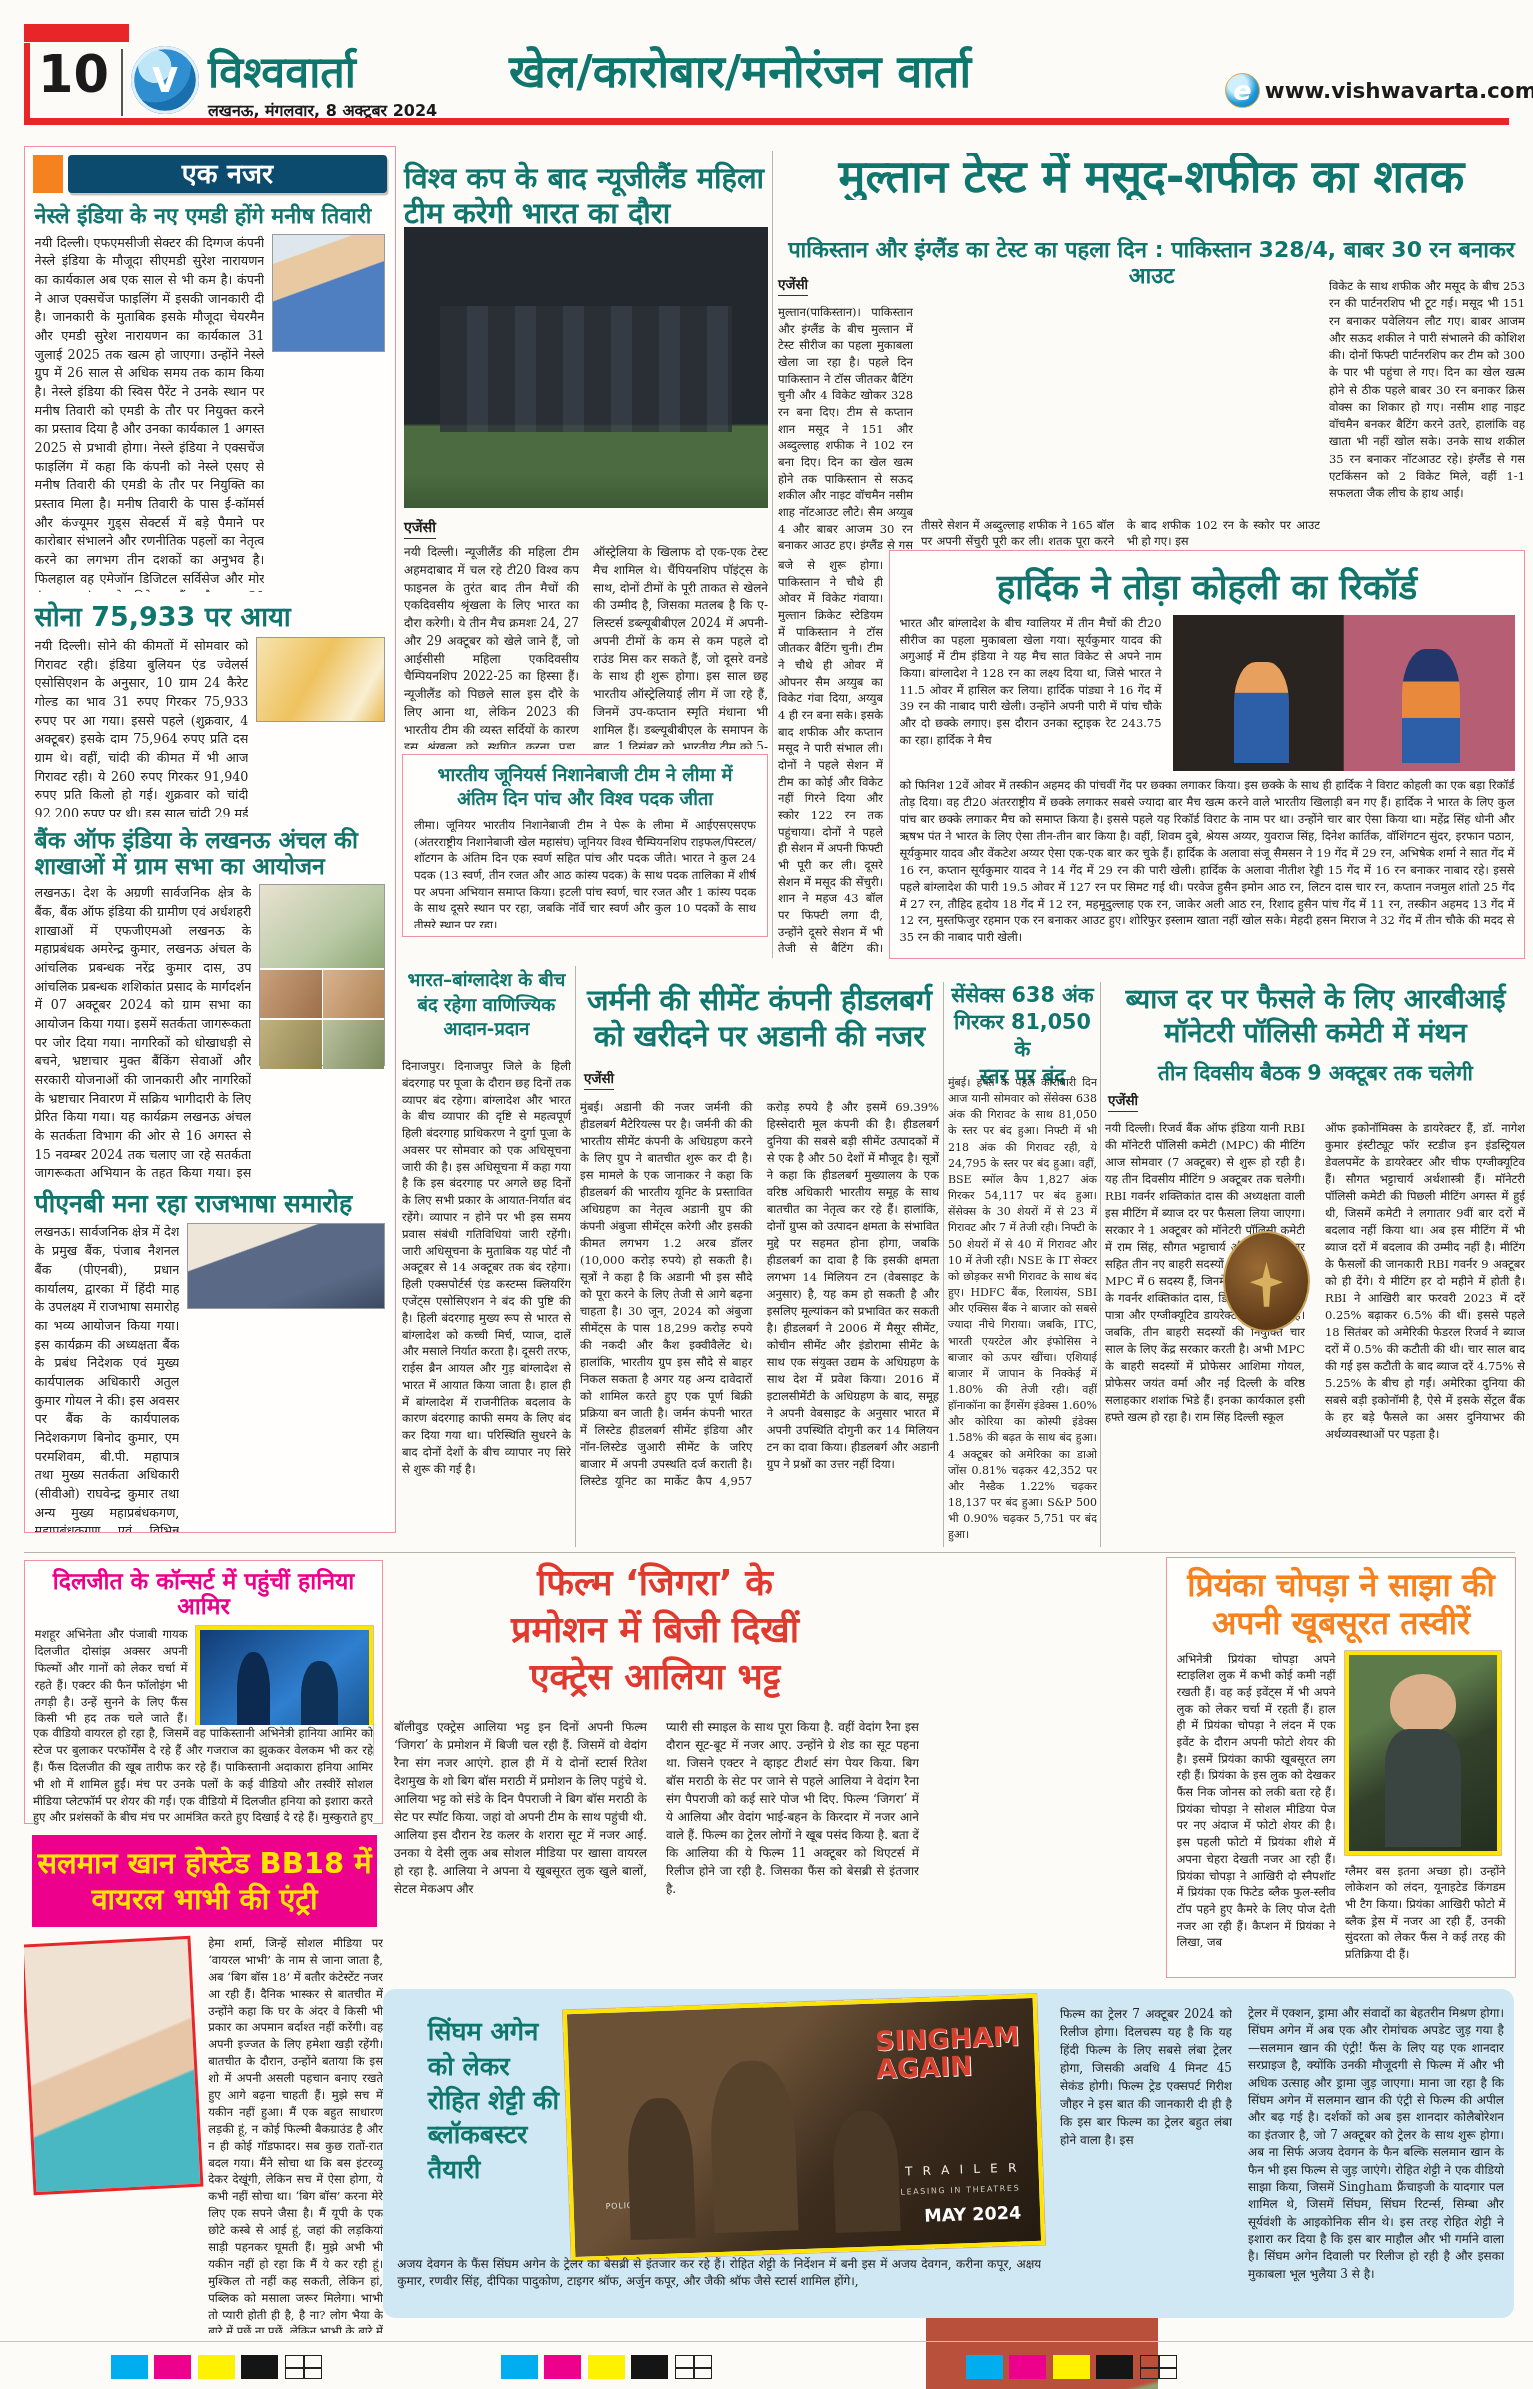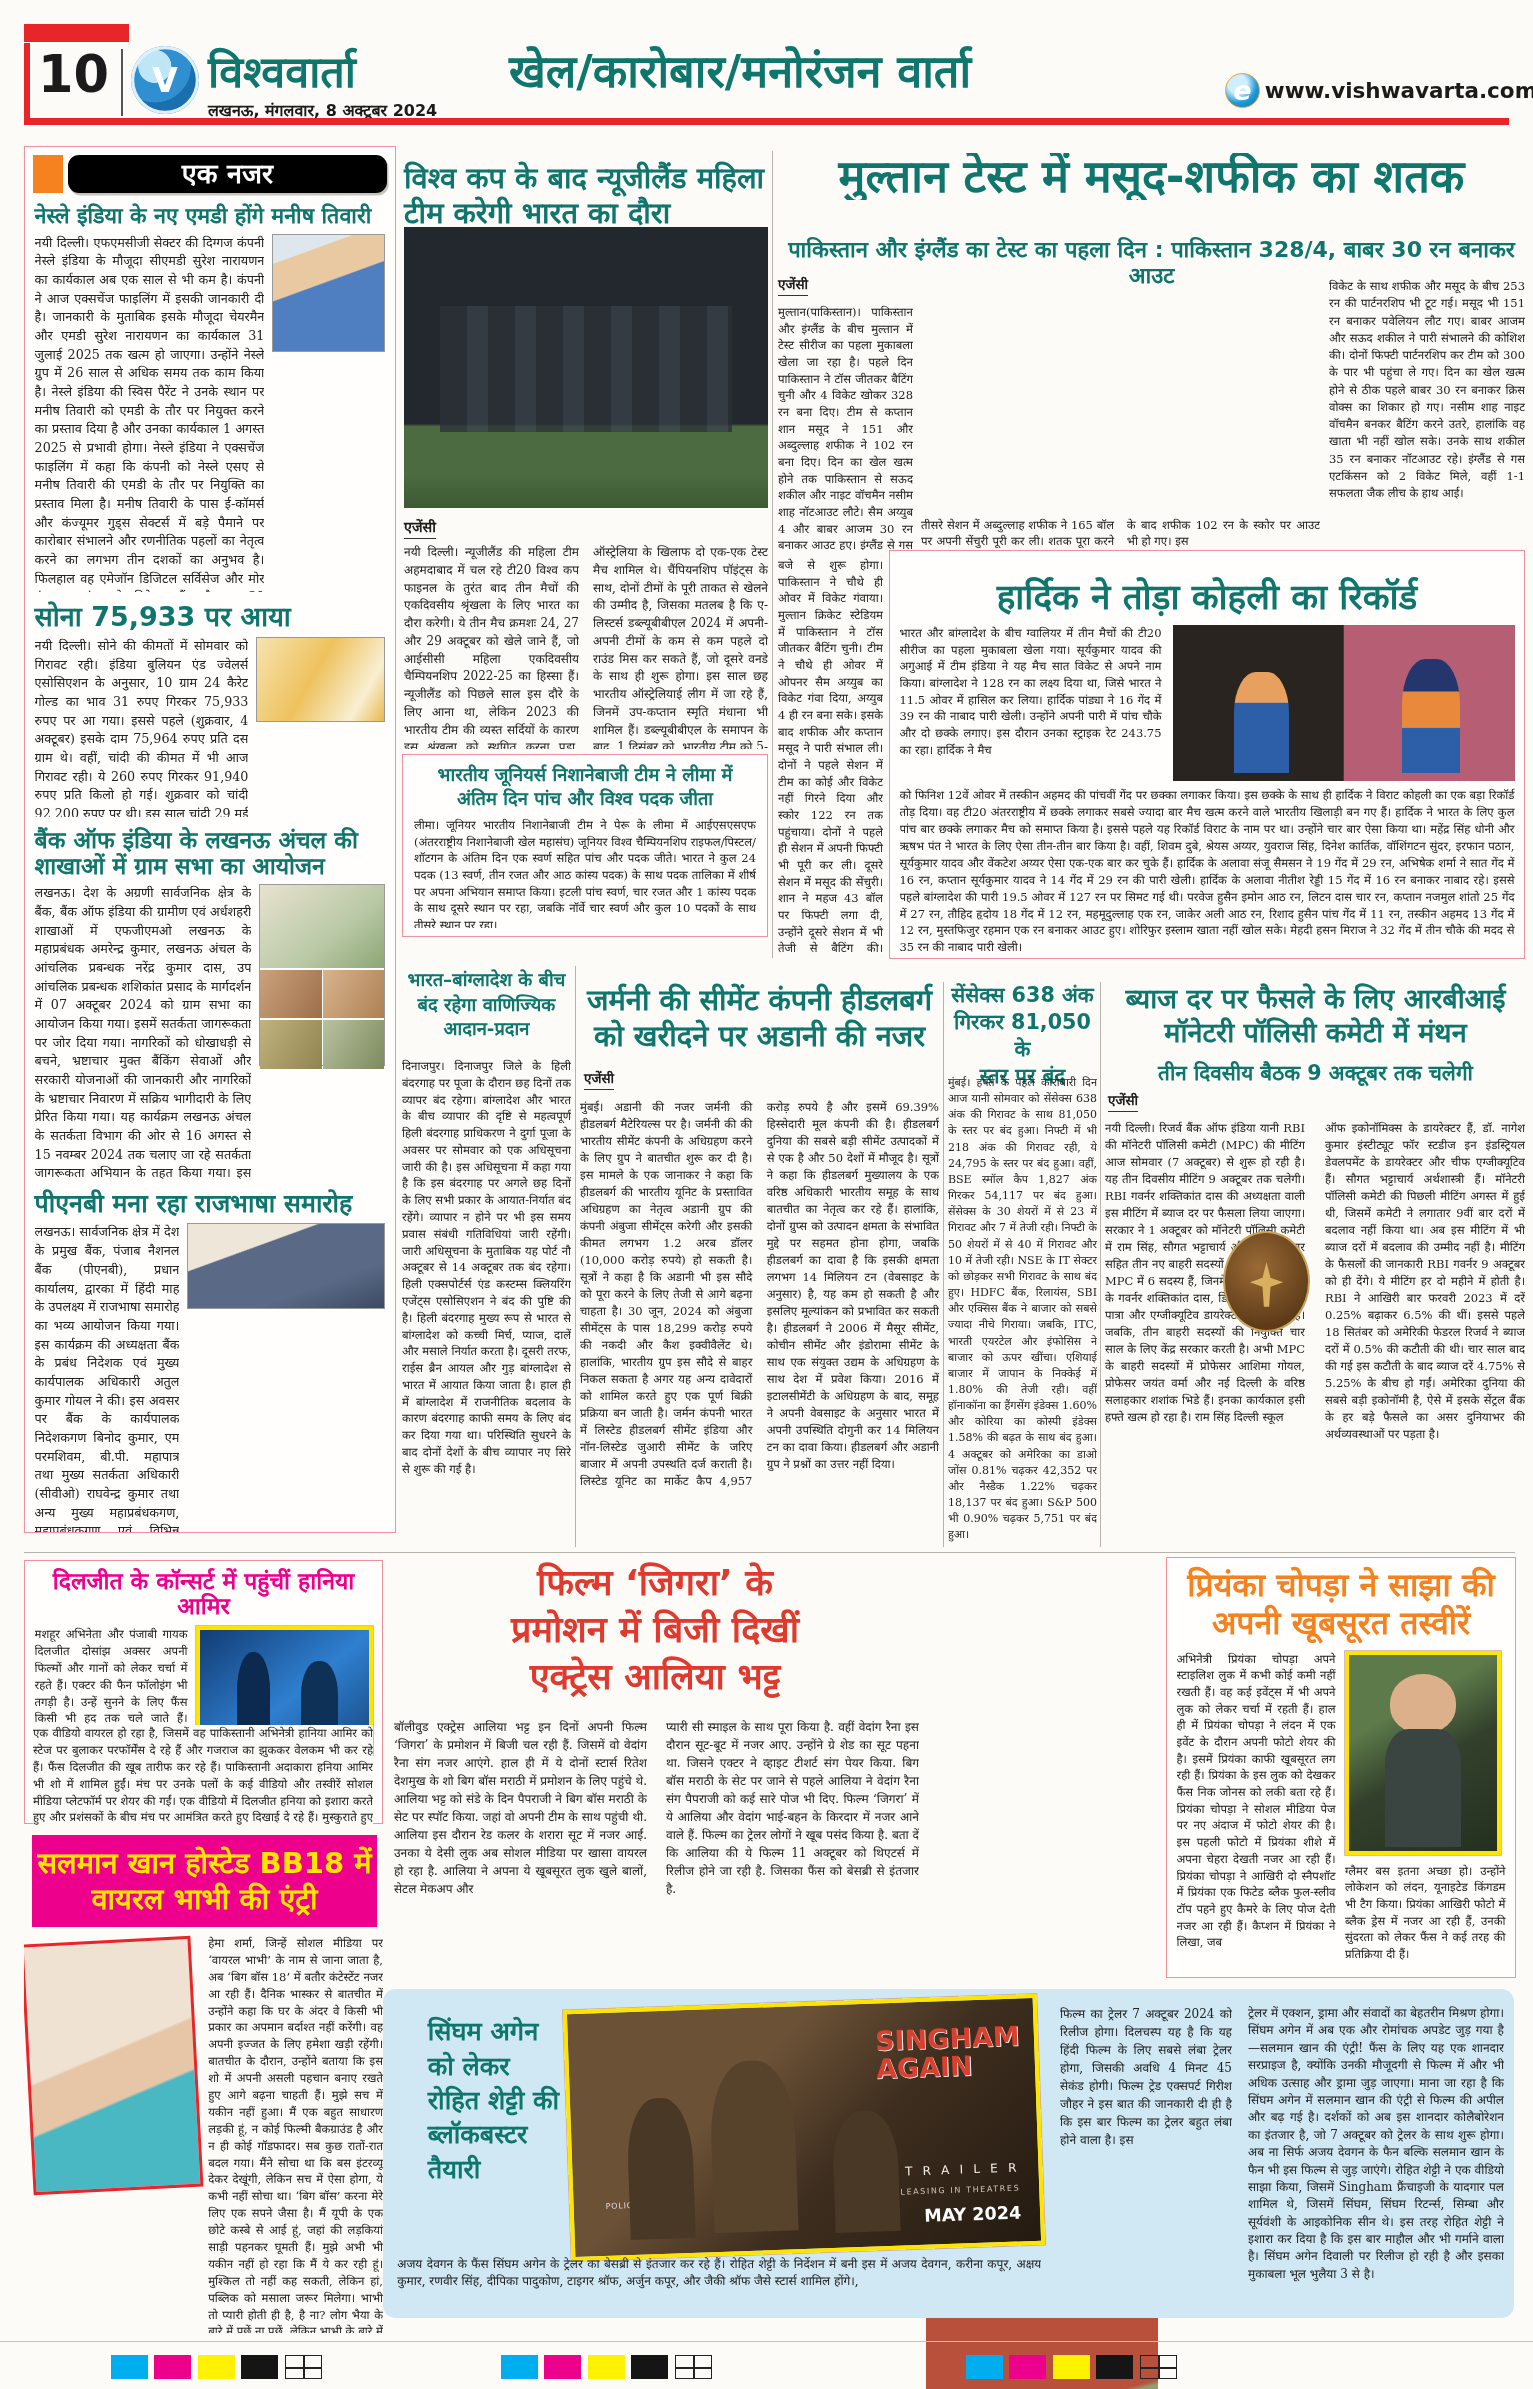--- a/index.html
+++ b/index.html
@@ -23,21 +23,21 @@
   #logo-circle{width:68px;height:68px;border-radius:50%;background:radial-gradient(circle at 35% 30%,#bfe6f7 0 25%,#2f8fd0 26% 55%,#1a6fae 56% 75%,#2e9e4f 76% 100%);box-shadow:inset 0 0 0 3.2px #dff0fa;display:flex;align-items:center;justify-content:center;color:#fff;font-weight:700;font-size:33px;}
   #masthead{font-size:43px;line-height:1;}
   #dateline{font-size:16px;font-weight:700;}
   #section-title{font-size:45px;line-height:1;}
   #red-rule{background:#e8262a;}
   #website{font-size:21.5px;font-weight:700;display:flex;align-items:center;gap:4.8px;}
   #e-icon{width:33px;height:33px;border-radius:50%;background:radial-gradient(circle at 35% 30%,#cfeeff 0 30%,#1d9bd7 60%,#0f6fb0);color:#fff;display:flex;align-items:center;justify-content:center;font-size:27px;font-weight:700;font-style:italic;border:1.6px solid #e8a13a;}
   
   #eknazar-banner{display:flex;align-items:stretch;gap:4.8px;margin-bottom:6.4px;}
   #eknazar-banner .orange{width:30px;background:#f6821f;}
-  #eknazar-banner .red{flex:1;background:#000000;border-radius:11px;color:#fff;font-size:27px;font-weight:700;text-align:center;line-height:38px;height:38px;box-shadow:1.6px 2.4px 0 #c9c4ba;}
+  #eknazar-banner .red{flex:1;background:#0c4a6e;border-radius:4px;color:#fff;font-size:27px;font-weight:700;text-align:center;line-height:38px;height:38px;box-shadow:1.6px 2.4px 0 #c9c4ba;}
   .art{padding:1.6px 1.6px 4.8px 1.6px;}
   .art h3{margin:3.2px 0 4.8px 0;line-height:1.15;}
   .art .bd{font-size:12.7px;line-height:1.47;}
   .ph-r{float:right;margin:0 0 4.8px 8px;border:0.8px solid #999;}
   .ph-l{float:left;margin:0 8px 4.8px 0;}
   
   .boxhead{text-align:center;line-height:1.1;}
   .pm{display:inline-block;width:37px;height:24px;margin-right:6.4px;}
   .pm-reg{display:inline-block;width:35px;height:22px;border:1.6px solid #222;position:relative;}
   .pm-reg:before{content:"";position:absolute;left:50%;top:0;bottom:0;width:1.6px;background:#222;}
@@ -119,21 +119,21 @@
   <div class="abs bd" style="left:778px;top:304px;width:135px;height:246px;font-size:11.5px;line-height:1.45;">मुल्तान(पाकिस्तान)। पाकिस्तान और इंग्लैंड के बीच मुल्तान में टेस्ट सीरीज का पहला मुकाबला खेला जा रहा है। पहले दिन पाकिस्तान ने टॉस जीतकर बैटिंग चुनी और 4 विकेट खोकर 328 रन बना दिए। टीम से कप्तान शान मसूद ने 151 और अब्दुल्लाह शफीक ने 102 रन बना दिए। दिन का खेल खत्म होने तक पाकिस्तान से सऊद शकील और नाइट वॉचमैन नसीम शाह नॉटआउट लौटे। सैम अय्युब 4 और बाबर आजम 30 रन बनाकर आउट हुए। इंग्लैंड से गस एटकिंसन ने 2 विकेट लिया। दूसरे दिन का खेल भारतीय समयानुसार कल सुबह</div>
   <div class="abs photo" style="left:921px;top:278px;width:399px;height:234px;border:0.8px solid #888;background:linear-gradient(180deg,#aab4ab 0 38%,#7ca668 39% 100%);">
     <div style="position:absolute;left:44%;top:18%;width:14%;height:62%;background:linear-gradient(180deg,#f2f2ee,#d9d9d2);border-radius:40% 40% 20% 20%;"></div>
     <div style="position:absolute;right:18%;top:58%;width:11px;height:11px;border-radius:50%;background:#c23428;"></div>
   </div>
   <div class="abs bd" style="left:921px;top:517px;width:399px;height:38px;font-size:11.5px;line-height:1.4;column-count:2;column-gap:12.7px;">तीसरे सेशन में अब्दुल्लाह शफीक ने 165 बॉल पर अपनी सेंचुरी पूरी कर ली। शतक पूरा करने के बाद शफीक 102 रन के स्कोर पर आउट भी हो गए। इस</div>
   <div class="abs bd" style="left:1329px;top:278px;width:196px;height:272px;font-size:11.5px;line-height:1.5;">विकेट के साथ शफीक और मसूद के बीच 253 रन की पार्टनरशिप भी टूट गई। मसूद भी 151 रन बनाकर पवेलियन लौट गए। बाबर आजम और सऊद शकील ने पारी संभालने की कोशिश की। दोनों फिफ्टी पार्टनरशिप कर टीम को 300 के पार भी पहुंचा ले गए। दिन का खेल खत्म होने से ठीक पहले बाबर 30 रन बनाकर क्रिस वोक्स का शिकार हो गए। नसीम शाह नाइट वॉचमैन बनकर बैटिंग करने उतरे, हालांकि वह खाता भी नहीं खोल सके। उनके साथ शकील 35 रन बनाकर नॉटआउट रहे। इंग्लैंड से गस एटकिंसन को 2 विकेट मिले, वहीं 1-1 सफलता जैक लीच के हाथ आई।</div>
   <div class="abs bd" style="left:778px;top:557px;width:105px;height:401px;font-size:11.5px;line-height:1.45;">बजे से शुरू होगा। पाकिस्तान ने चौथे ही ओवर में विकेट गंवाया। मुल्तान क्रिकेट स्टेडियम में पाकिस्तान ने टॉस जीतकर बैटिंग चुनी। टीम ने चौथे ही ओवर में ओपनर सैम अय्युब का विकेट गंवा दिया, अय्युब 4 ही रन बना सके। इसके बाद शफीक और कप्तान मसूद ने पारी संभाल ली। दोनों ने पहले सेशन में टीम का कोई और विकेट नहीं गिरने दिया और स्कोर 122 रन तक पहुंचाया। दोनों ने पहले ही सेशन में अपनी फिफ्टी भी पूरी कर ली। दूसरे सेशन में मसूद की सेंचुरी। शान ने महज 43 बॉल पर फिफ्टी लगा दी, उन्होंने दूसरे सेशन में भी तेजी से बैटिंग की। मुल्तान की बैटिंग पिच पर पाकिस्तानी बैटर्स ने इंग्लिश बॉलर्स को विकेट के लिए तरसा दिया। मसूद ने तेजी से बैटिंग करते हुए अपनी सेंचुरी पूरी कर ली। उन्होंने 4 साल बाद टेस्ट क्रिकेट में शतक लगाया है। दूसरे सेशन में पाकिस्तान ने कोई विकेट नहीं गंवाया, स्कोर 233/1 रहा। तीसरे सेशन में शफीक की सेंचुरी</div>
 
   <div class="abs pinkbox" style="left:889px;top:550px;width:636px;height:409px;padding:6.4px 9.5px;box-sizing:border-box;overflow:hidden;">
-    <div class="hd boxhead" style="font-size:35px;margin:21px 0 8px 0;">हार्दिक ने तोड़ा कोहली का रिकॉर्ड</div>
+    <div class="hd boxhead" style="font-size:35px;margin:11px 0 8px 0;">हार्दिक ने तोड़ा कोहली का रिकॉर्ड</div>
     <div style="display:flex;gap:11px;">
       <div class="bd" style="width:262px;height:156px;font-size:11.5px;line-height:1.45;">भारत और बांग्लादेश के बीच ग्वालियर में तीन मैचों की टी20 सीरीज का पहला मुकाबला खेला गया। सूर्यकुमार यादव की अगुआई में टीम इंडिया ने यह मैच सात विकेट से अपने नाम किया। बांग्लादेश ने 128 रन का लक्ष्य दिया था, जिसे भारत ने 11.5 ओवर में हासिल कर लिया। हार्दिक पांड्या ने 16 गेंद में 39 रन की नाबाद पारी खेली। उन्होंने अपनी पारी में पांच चौके और दो छक्के लगाए। इस दौरान उनका स्ट्राइक रेट 243.75 का रहा। हार्दिक ने मैच</div>
       <div class="photo" style="flex:1;height:156px;background:linear-gradient(90deg,#2a2420 0 49.8%,#b65f74 50% 100%);">
         <div style="position:absolute;left:18%;top:30%;width:16%;height:65%;background:linear-gradient(180deg,#e8a05e 0 30%,#2d5fa8 31% 100%);border-radius:40% 40% 0 0;"></div>
         <div style="position:absolute;right:16%;top:22%;width:17%;height:73%;background:linear-gradient(180deg,#24366b 0 28%,#e8893c 29% 60%,#2d5fa8 61% 100%);border-radius:40% 40% 0 0;"></div>
       </div>
     </div>
     <div class="bd" style="margin-top:6.4px;height:188px;font-size:11.5px;line-height:1.47;">को फिनिश 12वें ओवर में तस्कीन अहमद की पांचवीं गेंद पर छक्का लगाकर किया। इस छक्के के साथ ही हार्दिक ने विराट कोहली का एक बड़ा रिकॉर्ड तोड़ दिया। वह टी20 अंतरराष्ट्रीय में छक्के लगाकर सबसे ज्यादा बार मैच खत्म करने वाले भारतीय खिलाड़ी बन गए हैं। हार्दिक ने भारत के लिए कुल पांच बार छक्के लगाकर मैच को समाप्त किया है। इससे पहले यह रिकॉर्ड विराट के नाम पर था। उन्होंने चार बार ऐसा किया था। महेंद्र सिंह धोनी और ऋषभ पंत ने भारत के लिए ऐसा तीन-तीन बार किया है। वहीं, शिवम दुबे, श्रेयस अय्यर, युवराज सिंह, दिनेश कार्तिक, वॉशिंगटन सुंदर, इरफान पठान, सूर्यकुमार यादव और वेंकटेश अय्यर ऐसा एक-एक बार कर चुके हैं। हार्दिक के अलावा संजू सैमसन ने 19 गेंद में 29 रन, अभिषेक शर्मा ने सात गेंद में 16 रन, कप्तान सूर्यकुमार यादव ने 14 गेंद में 29 रन की पारी खेली। हार्दिक के अलावा नीतीश रेड्डी 15 गेंद में 16 रन बनाकर नाबाद रहे। इससे पहले बांग्लादेश की पारी 19.5 ओवर में 127 रन पर सिमट गई थी। परवेज हुसैन इमोन आठ रन, लिटन दास चार रन, कप्तान नजमुल शांतो 25 गेंद में 27 रन, तौहिद हृदोय 18 गेंद में 12 रन, महमूदुल्लाह एक रन, जाकेर अली आठ रन, रिशाद हुसैन पांच गेंद में 11 रन, तस्कीन अहमद 13 गेंद में 12 रन, मुस्तफिजुर रहमान एक रन बनाकर आउट हुए। शोरिफुर इस्लाम खाता नहीं खोल सके। मेहदी हसन मिराज ने 32 गेंद में तीन चौके की मदद से 35 रन की नाबाद पारी खेली।</div>
   </div>
 

